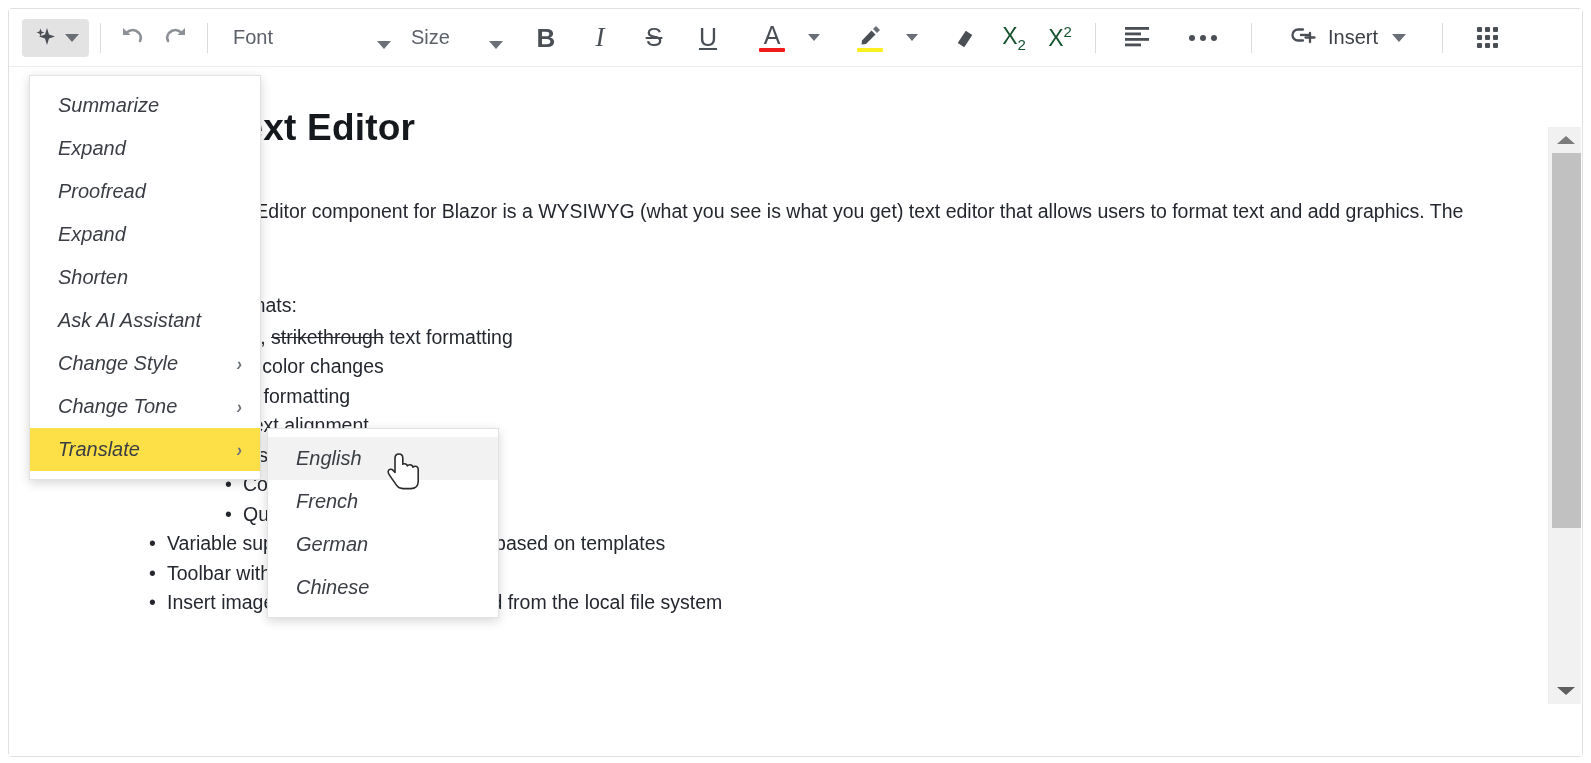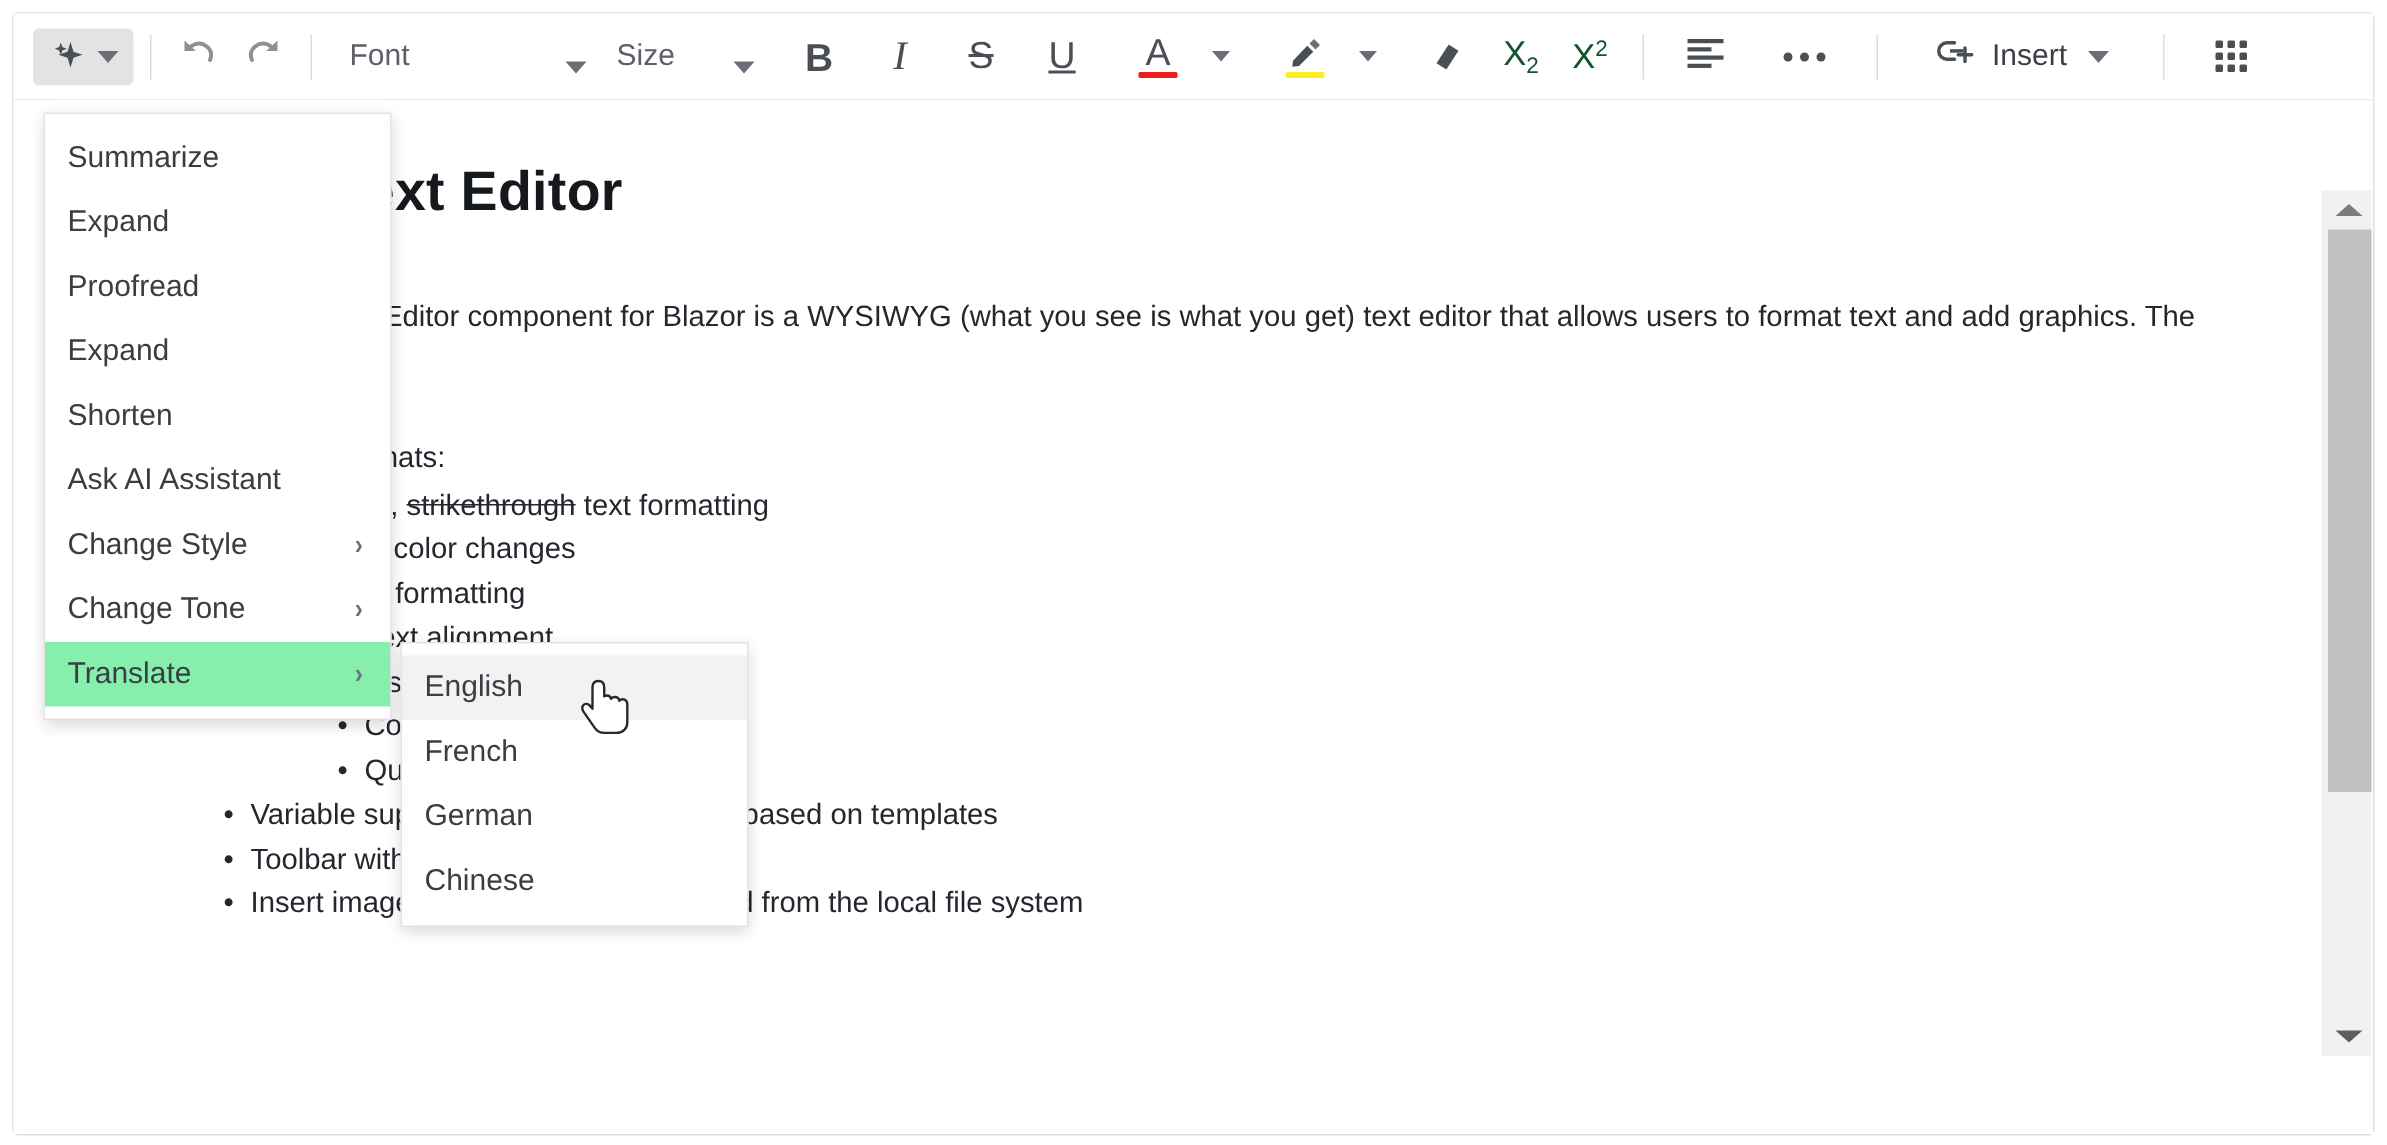--- a/index.html
+++ b/index.html
@@ -243,27 +243,28 @@
   .sub-menu {
     left: 258px; top: 419px;
     width: 232px;
     padding: 8px 0;
     z-index: 50;
   }
   .menu-item {
     height: 43px;
     display: flex;
     align-items: center;
-    padding: 0 18px 0 15px;
+    padding: 0 18px 0 28px;
     font-size: 20px;
     color: #3a3e44;
     cursor: default;
     white-space: nowrap;
-  }
-  .menu-item.active { background: #86efac; }
+    font-style: italic;
+  }
+  .menu-item.active { background: #fde047; }
   .menu-item.active-light { background: #f2f2f2; }
   .menu-item .mi-label { flex: 1 1 auto; }
   .chev {
     font-size: 19px;
     color: #6e737a;
     font-weight: bold;
     line-height: 1;
     transform: scaleX(.85);
   }
 

